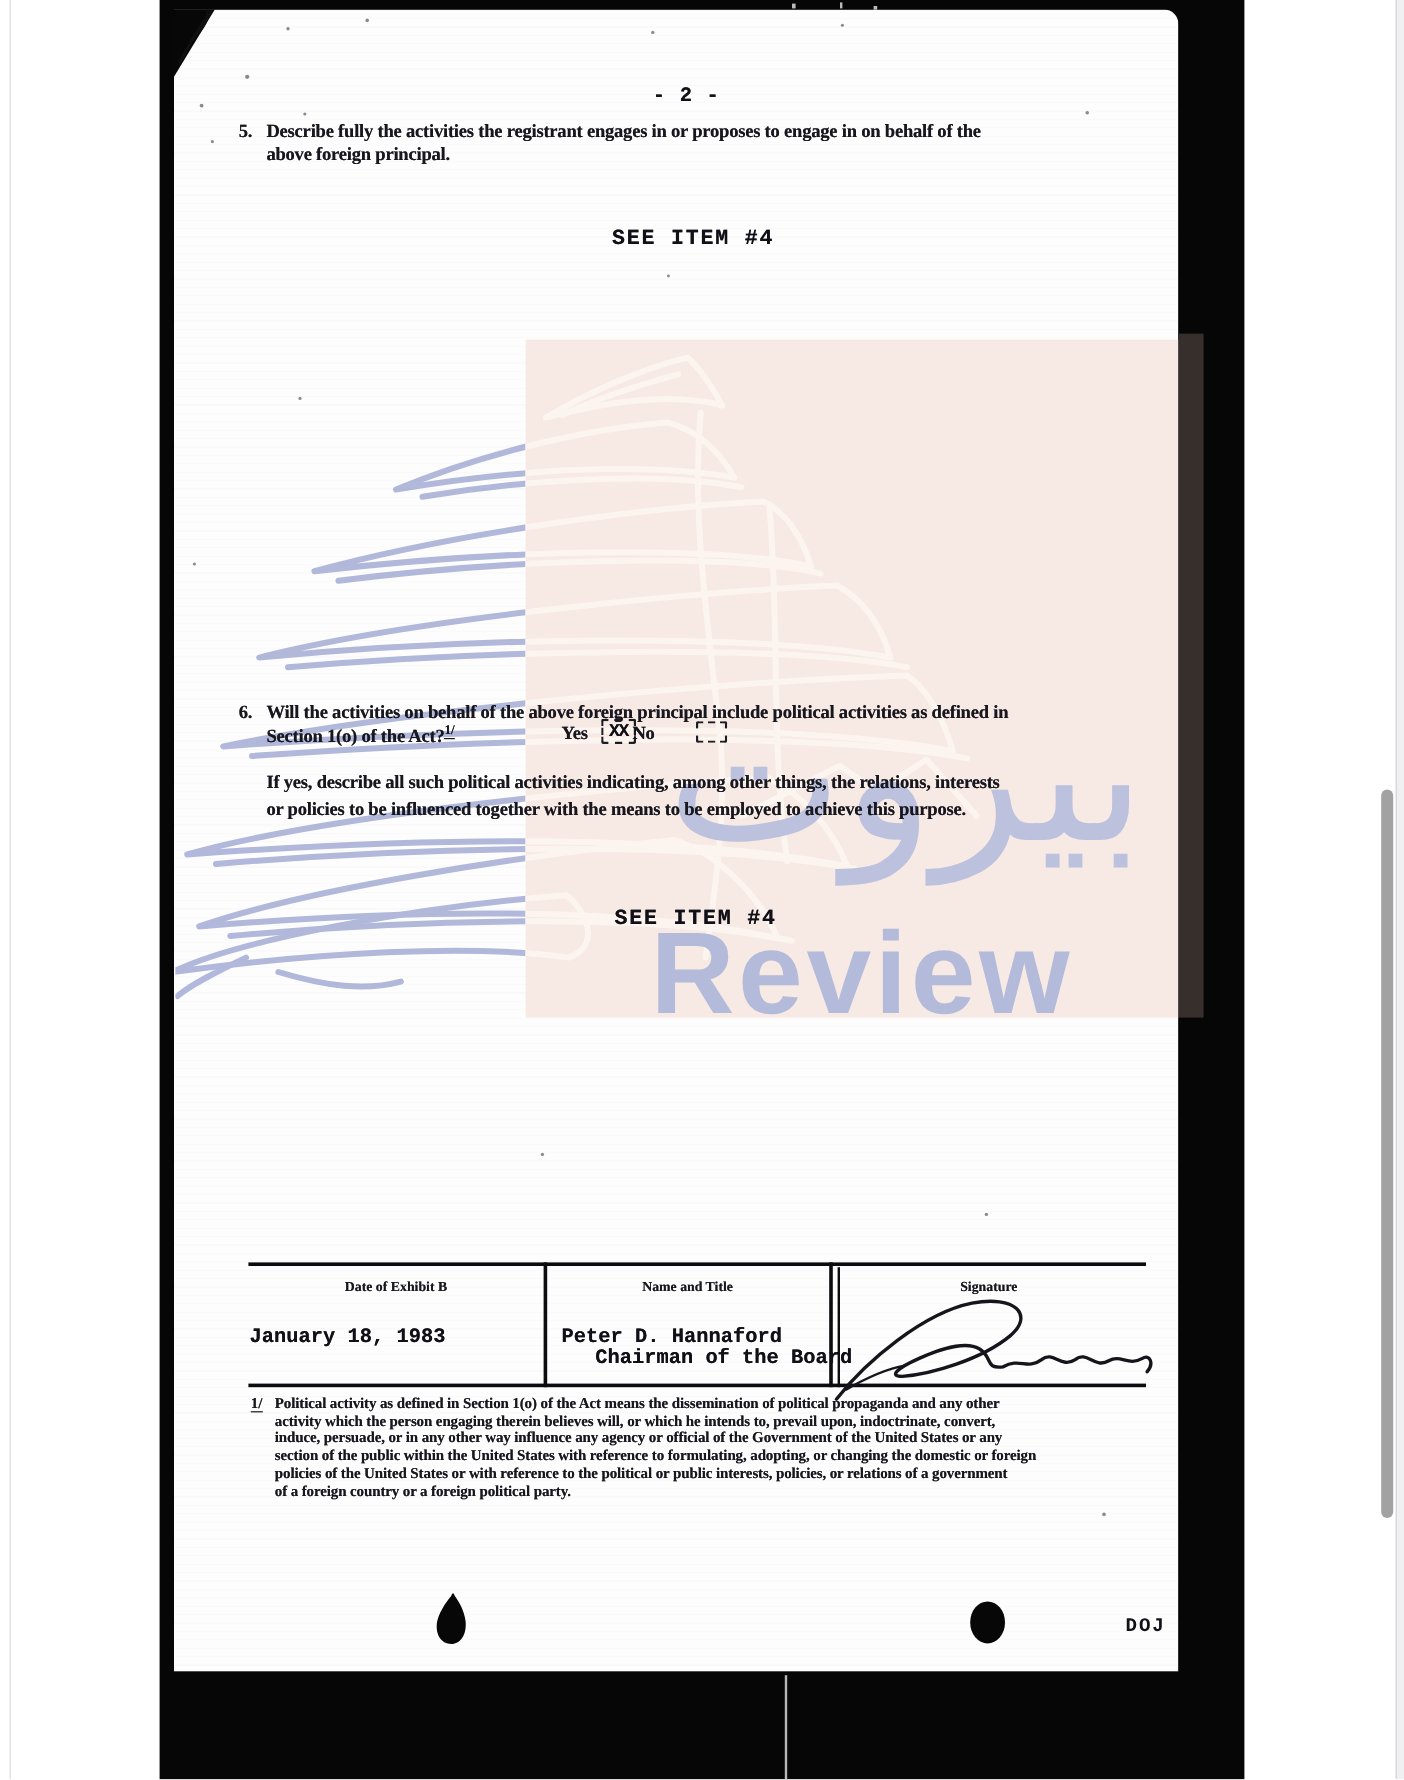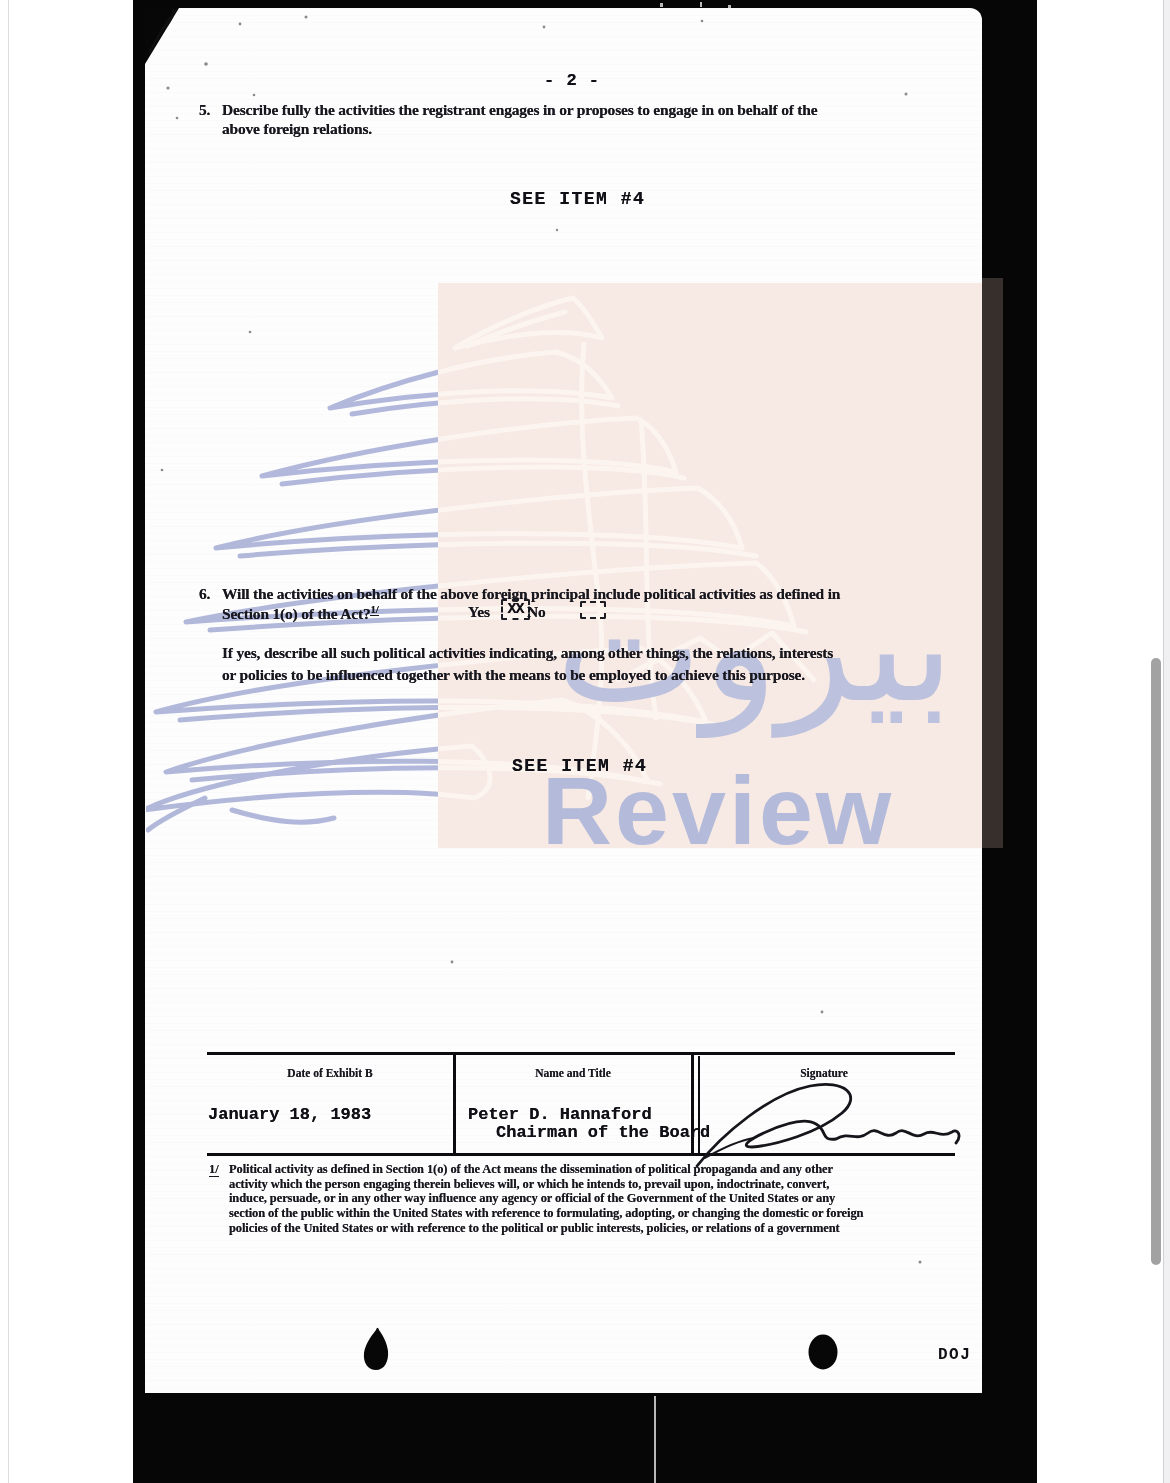--- a/index.html
+++ b/index.html
@@ -125,21 +125,21 @@
     </g>
   </svg>
 
   <div class="abs wmArabic" style="left:540px;top:568px;width:430px;text-align:center;">بيروت</div>
   <div class="abs wmReview" style="left:542px;top:762px;">Review</div>
 
   <div class="abs mono" style="left:544px;top:71px;font-size:17px;letter-spacing:1px;">- 2 -</div>
 
   <div class="abs serif" style="left:199px;top:101px;">5.</div>
   <div class="abs serif" style="left:222px;top:101px;">Describe fully the activities the registrant engages in or proposes to engage in on behalf of the</div>
-  <div class="abs serif" style="left:222px;top:120px;">above foreign relations.</div>
+  <div class="abs serif" style="left:222px;top:120px;">above foreign principal.</div>
 
   <div class="abs mono" style="left:510px;top:189px;font-size:18px;letter-spacing:1.5px;">SEE ITEM #4</div>
 
   <div class="abs serif" style="left:199px;top:585px;">6.</div>
   <div class="abs serif" style="left:222px;top:585px;">Will the activities on behalf of the above foreign principal include political activities as defined in</div>
   <div class="abs serif" style="left:222px;top:603px;">
     <span>Section 1(o) of the Act?</span><sup style="font-size:11px;"><span style="border-bottom:1.5px solid #17171d;">1/</span></sup>
   </div>
 
   <div class="abs serif" style="left:468px;top:603px;">Yes</div>
@@ -182,20 +182,21 @@
 
   <div class="abs fnote" style="left:209px;top:1162px;">
     <span style="border-bottom:1.5px solid #17171d;">1/</span>
   </div>
   <div class="abs" style="left:229px;top:1162px;">
     <div class="fnote">Political activity as defined in Section 1(o) of the Act means the dissemination of political propaganda and any other</div>
     <div class="fnote">activity which the person engaging therein believes will, or which he intends to, prevail upon, indoctrinate, convert,</div>
     <div class="fnote">induce, persuade, or in any other way influence any agency or official of the Government of the United States or any</div>
     <div class="fnote">section of the public within the United States with reference to formulating, adopting, or changing the domestic or foreign</div>
     <div class="fnote">policies of the United States or with reference to the political or public interests, policies, or relations of a government</div>
+    <div class="fnote">of a foreign country or a foreign political party.</div>
   </div>
 
   <svg class="abs" style="left:0;top:0;" width="1170" height="1483" viewBox="0 0 1170 1483">
     <path d="M376,1330 C371,1336 365,1345 364,1353 C363,1363 368,1370 376,1370
              C384,1370 389,1362 388,1351 C387,1342 382,1334 379,1330 C378,1327 377,1327 376,1330 Z" fill="#070707"></path>
     <ellipse cx="823" cy="1352" rx="14.5" ry="17.5" fill="#070707"></ellipse>
   </svg>
   <div class="abs" style="left:906px;top:1346px;font-family:Liberation Mono, monospace;font-weight:700;
               font-size:16px;letter-spacing:1.5px;color:#101016;margin-left:32px;">DOJ</div>
 

